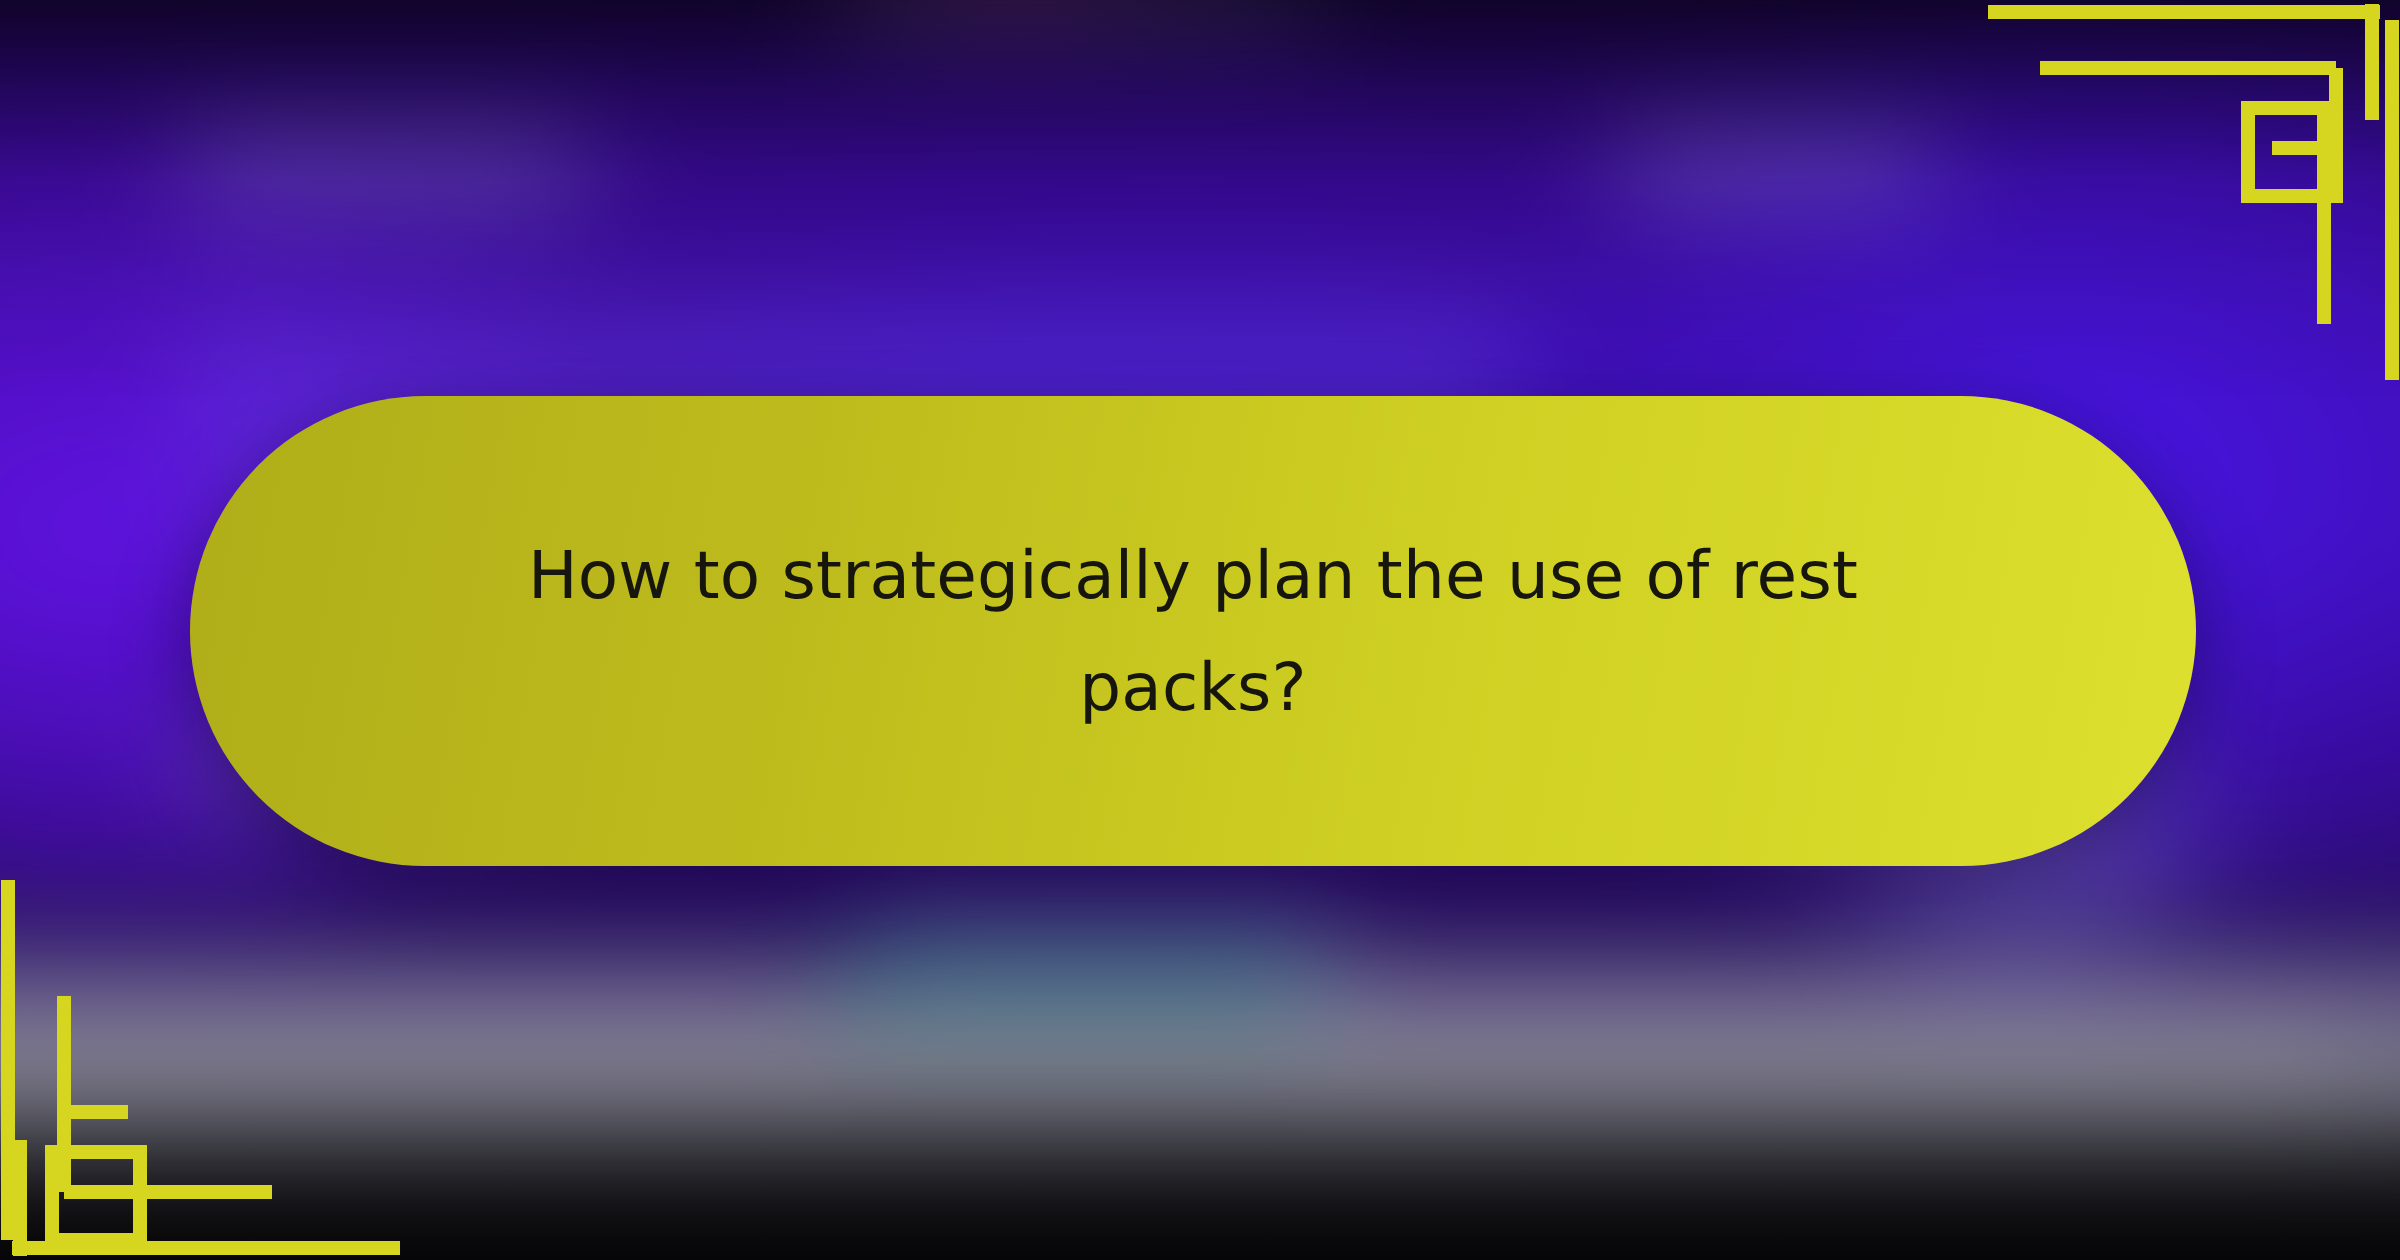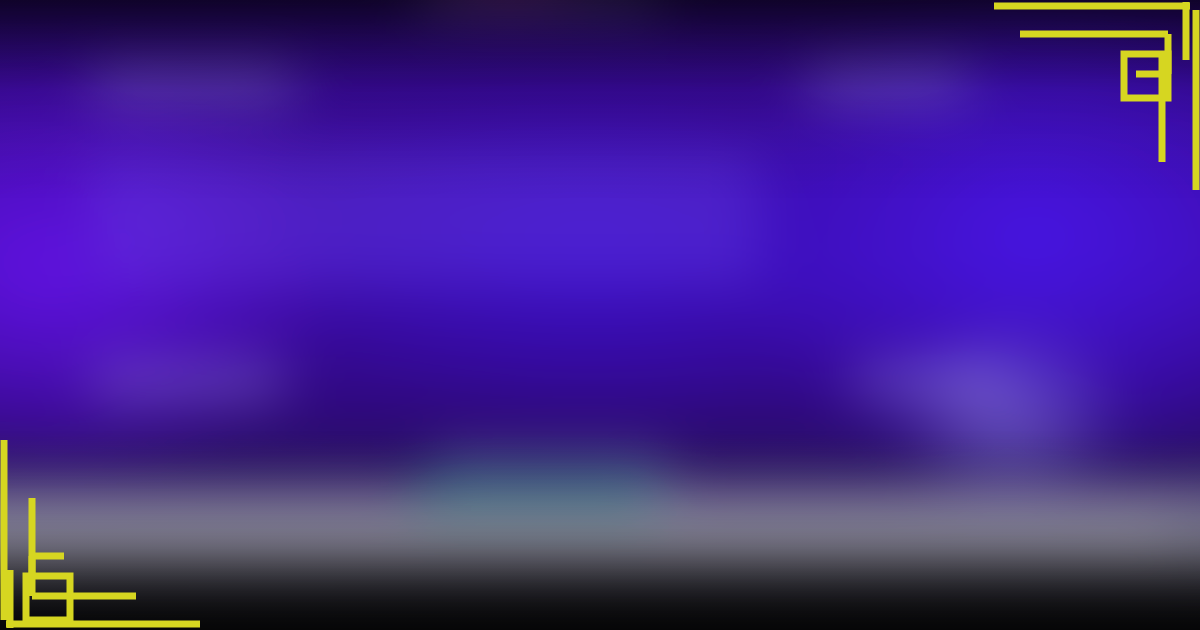--- a/index.html
+++ b/index.html
@@ -189,14 +189,17 @@
         <path d="M32 166 H136"></path>
         <path d="M32 166 V126"></path>
         <path d="M32 126 H64"></path>
         <rect x="26" y="146" width="44" height="44"></rect>
         <path d="M32 144 V68"></path>
         <path d="M4 10 V190"></path>
       </g>
     </svg>
   </div>
 
+  <div class="question-card">
+    <div class="question-text">How to strategically plan the use of rest packs?</div>
+  </div>
 
 </div>
 
 </body></html>

